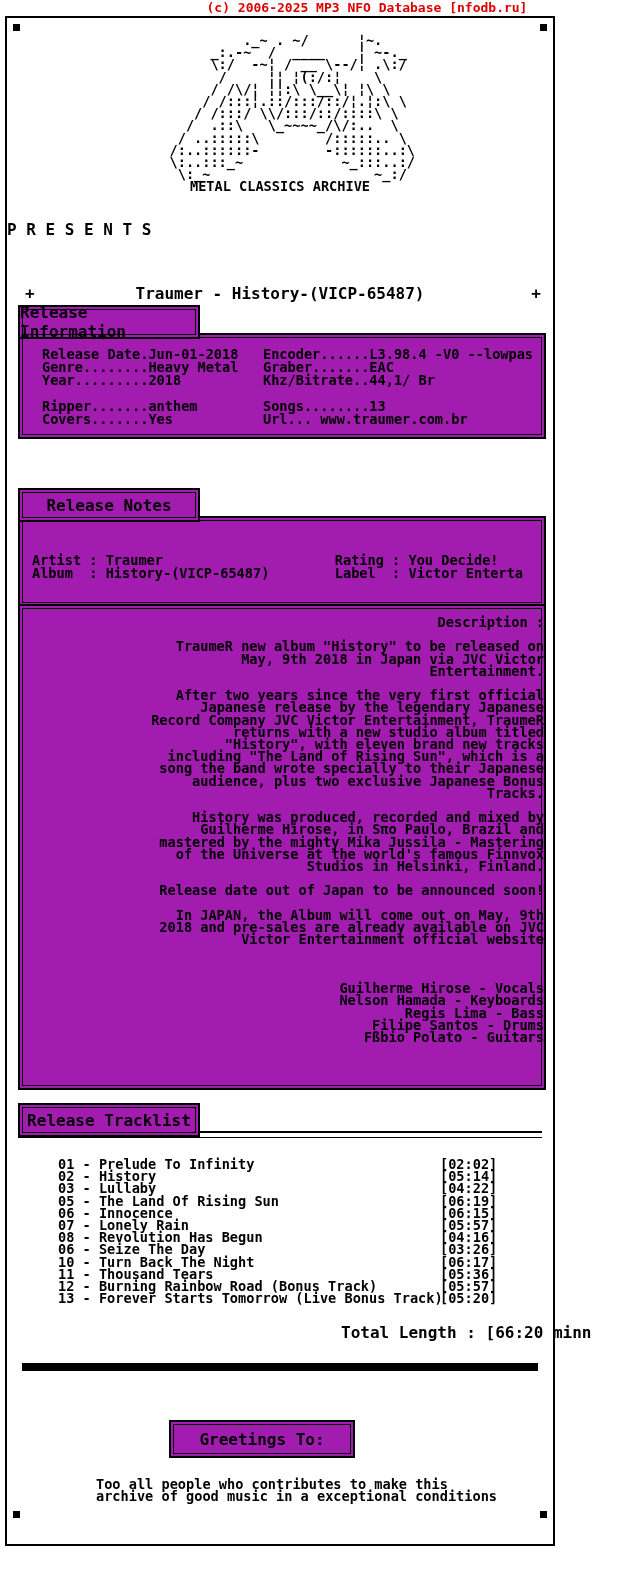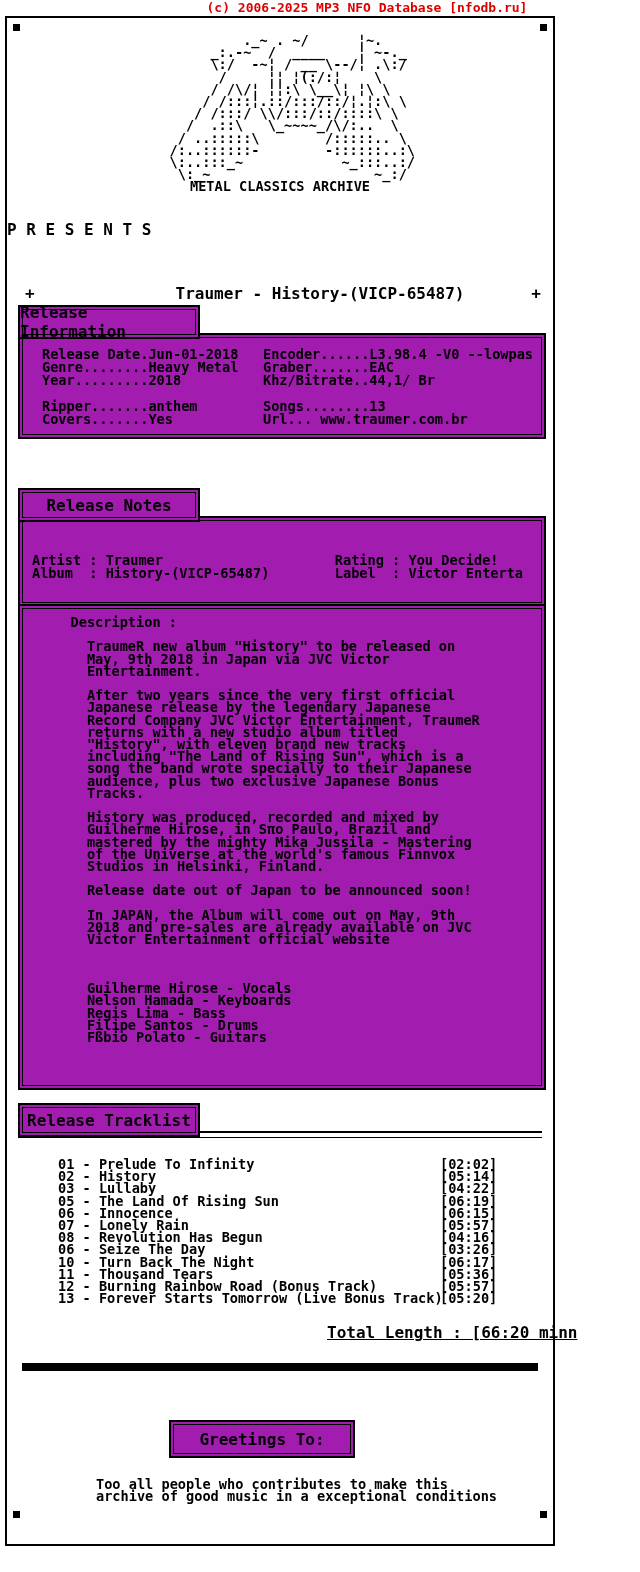--- a/index.html
+++ b/index.html
@@ -21,47 +21,47 @@
   .sq.tl{left:6px;top:6px;} .sq.tr{right:6px;top:6px;}
   .sq.bl{left:6px;bottom:26px;} .sq.br{right:6px;bottom:26px;}
 
   .art{position:absolute;top:16px;left:50%;transform:translateX(-50%);}
   .art .archive-line{text-align:center;width:100%;}
 
   .presents{position:absolute;top:202px;left:0;width:100%;}
   .title-row{position:absolute;top:266px;left:0;width:100%;height:13px;}
   .title-row .plus-l{position:absolute;left:18px;top:0;}
   .title-row .plus-r{position:absolute;right:12px;top:0;}
-  .title-row .rel-title{position:absolute;left:0;width:100%;text-align:center;top:0;margin-left:40px;}
+  .title-row .rel-title{position:absolute;left:0;width:100%;text-align:center;top:0;}
 
   
   .dbox{position:absolute;border:2px solid #000;background:#a21caf;}
   .dbox::after{content:"";position:absolute;inset:2px;border:1px solid #000;pointer-events:none;}
   .tab{display:flex;align-items:center;justify-content:center;z-index:2;}
 
   .tab-info{left:11px;top:287px;width:178px;height:30px;}
   .box-info{left:11px;top:315px;width:524px;height:102px;}
   .box-info pre{padding:13px 16px 0 22px;line-height:13px;}
 
   .tab-notes{left:11px;top:470px;width:178px;height:30px;}
   .box-notes{left:11px;top:498px;width:524px;height:87px;}
   .box-notes pre{padding:36px 0 0 12px;line-height:13px;}
 
-  .box-desc{left:11px;top:586px;width:524px;height:482px;}
+  .box-desc{left:11px;top:586px;width:524px;height:482px;text-align:right;}
   .box-desc pre{padding:10px 0 0 26px;}
 
   .tab-tracks{left:11px;top:1085px;width:178px;height:30px;}
   .tracks-rule{position:absolute;left:11px;top:1113px;width:524px;height:4px;
     border-top:2px solid #000;border-bottom:1px solid #000;z-index:1;}
 
   .tracks{position:absolute;left:51px;top:1140px;width:492px;}
   .track-row{position:relative;height:12.2px;white-space:pre;
     font:bold 13.6px/12.2px "DejaVu Sans Mono",monospace;}
   .track-row .t-time{position:absolute;left:382px;top:0;}
-  .total-length{position:absolute;left:320px;top:1305px;white-space:pre;text-decoration:underline;}
+  .total-length{position:absolute;left:334px;top:1305px;white-space:pre;}
 
   .bar{position:absolute;left:15px;right:15px;top:1345px;height:8px;background:#000;}
 
   .tab-greets{left:162px;top:1402px;width:182px;height:34px;}
   .greets-msg{position:absolute;left:89px;top:1460px;}
 </style>
 </head>
 <body>
 
 <div class="copyright">(c) 2006-2025 MP3 NFO Database [nfodb.ru]</div>

